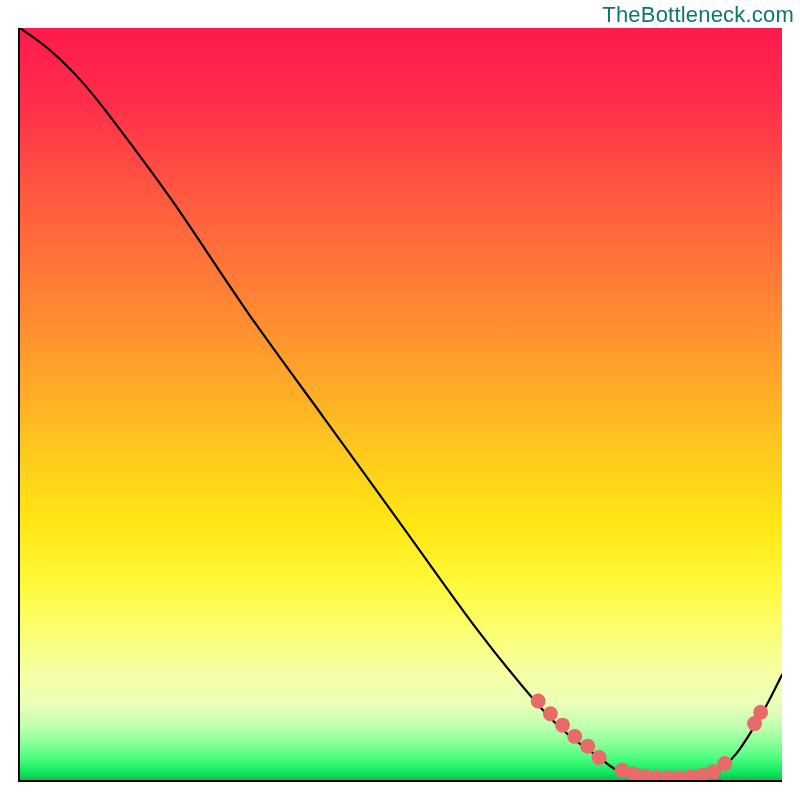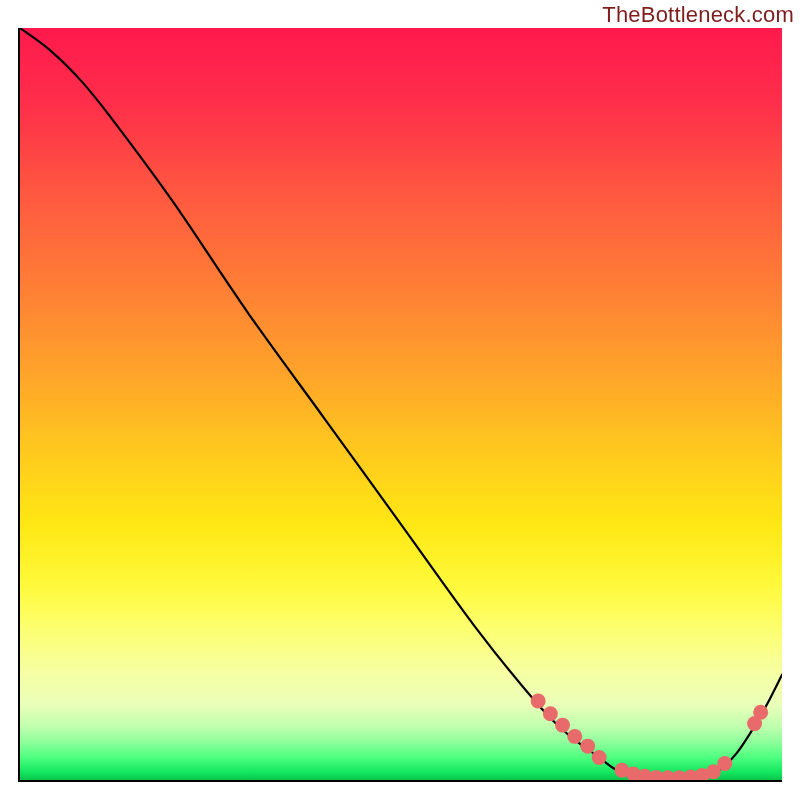--- a/index.html
+++ b/index.html
@@ -8,21 +8,21 @@
     position: relative;
     width: 800px;
     height: 800px;
   }
   .watermark {
     position: absolute;
     top: 2px;
     right: 6px;
     font-family: Arial, sans-serif;
     font-size: 22px;
-    color: #7f1d1d;
+    color: #0f766e;
     letter-spacing: 0.2px;
     z-index: 10;
   }
   .plot-area {
     position: absolute;
     left: 18px;
     top: 28px;
     width: 764px;
     height: 754px;
     border: 2px solid #000;

